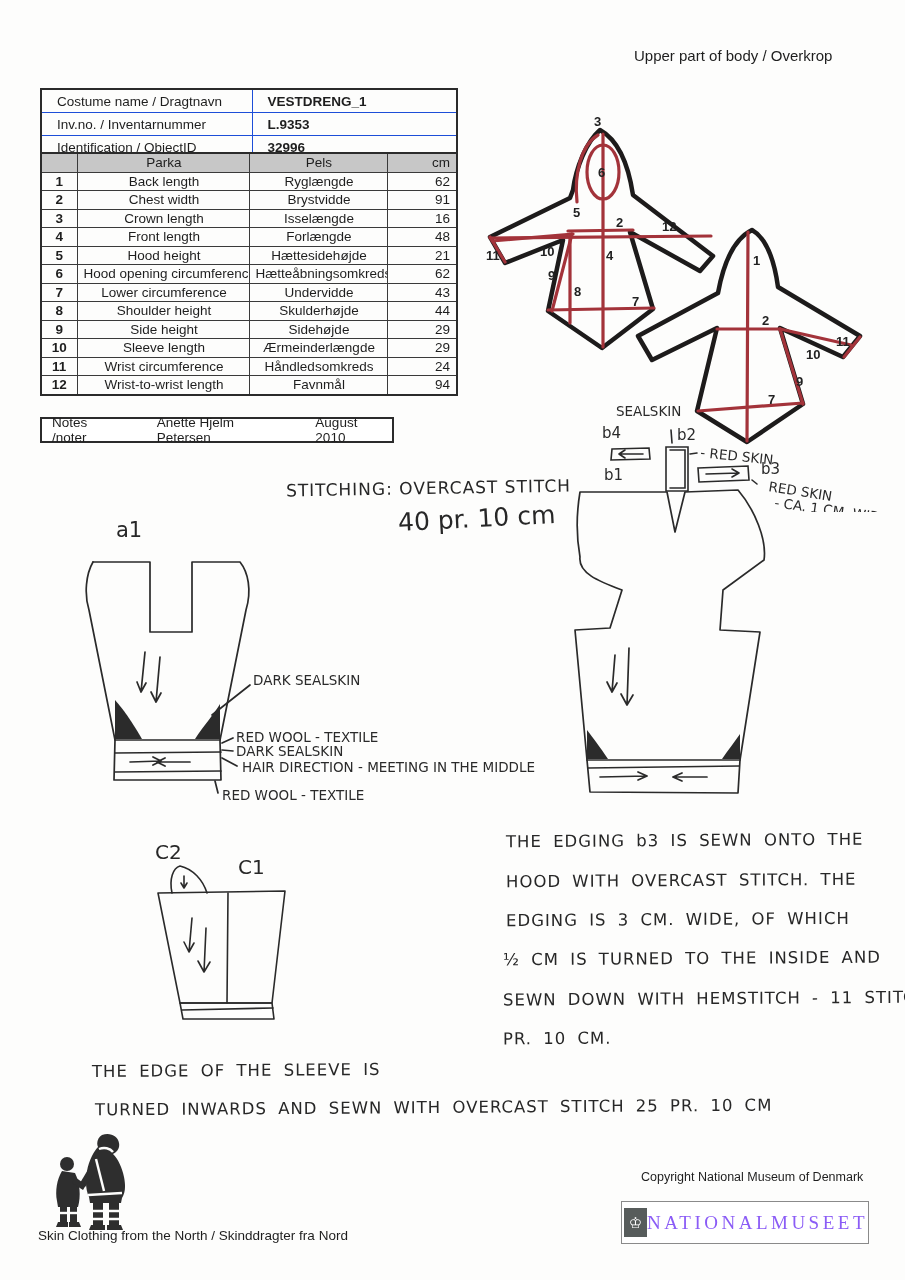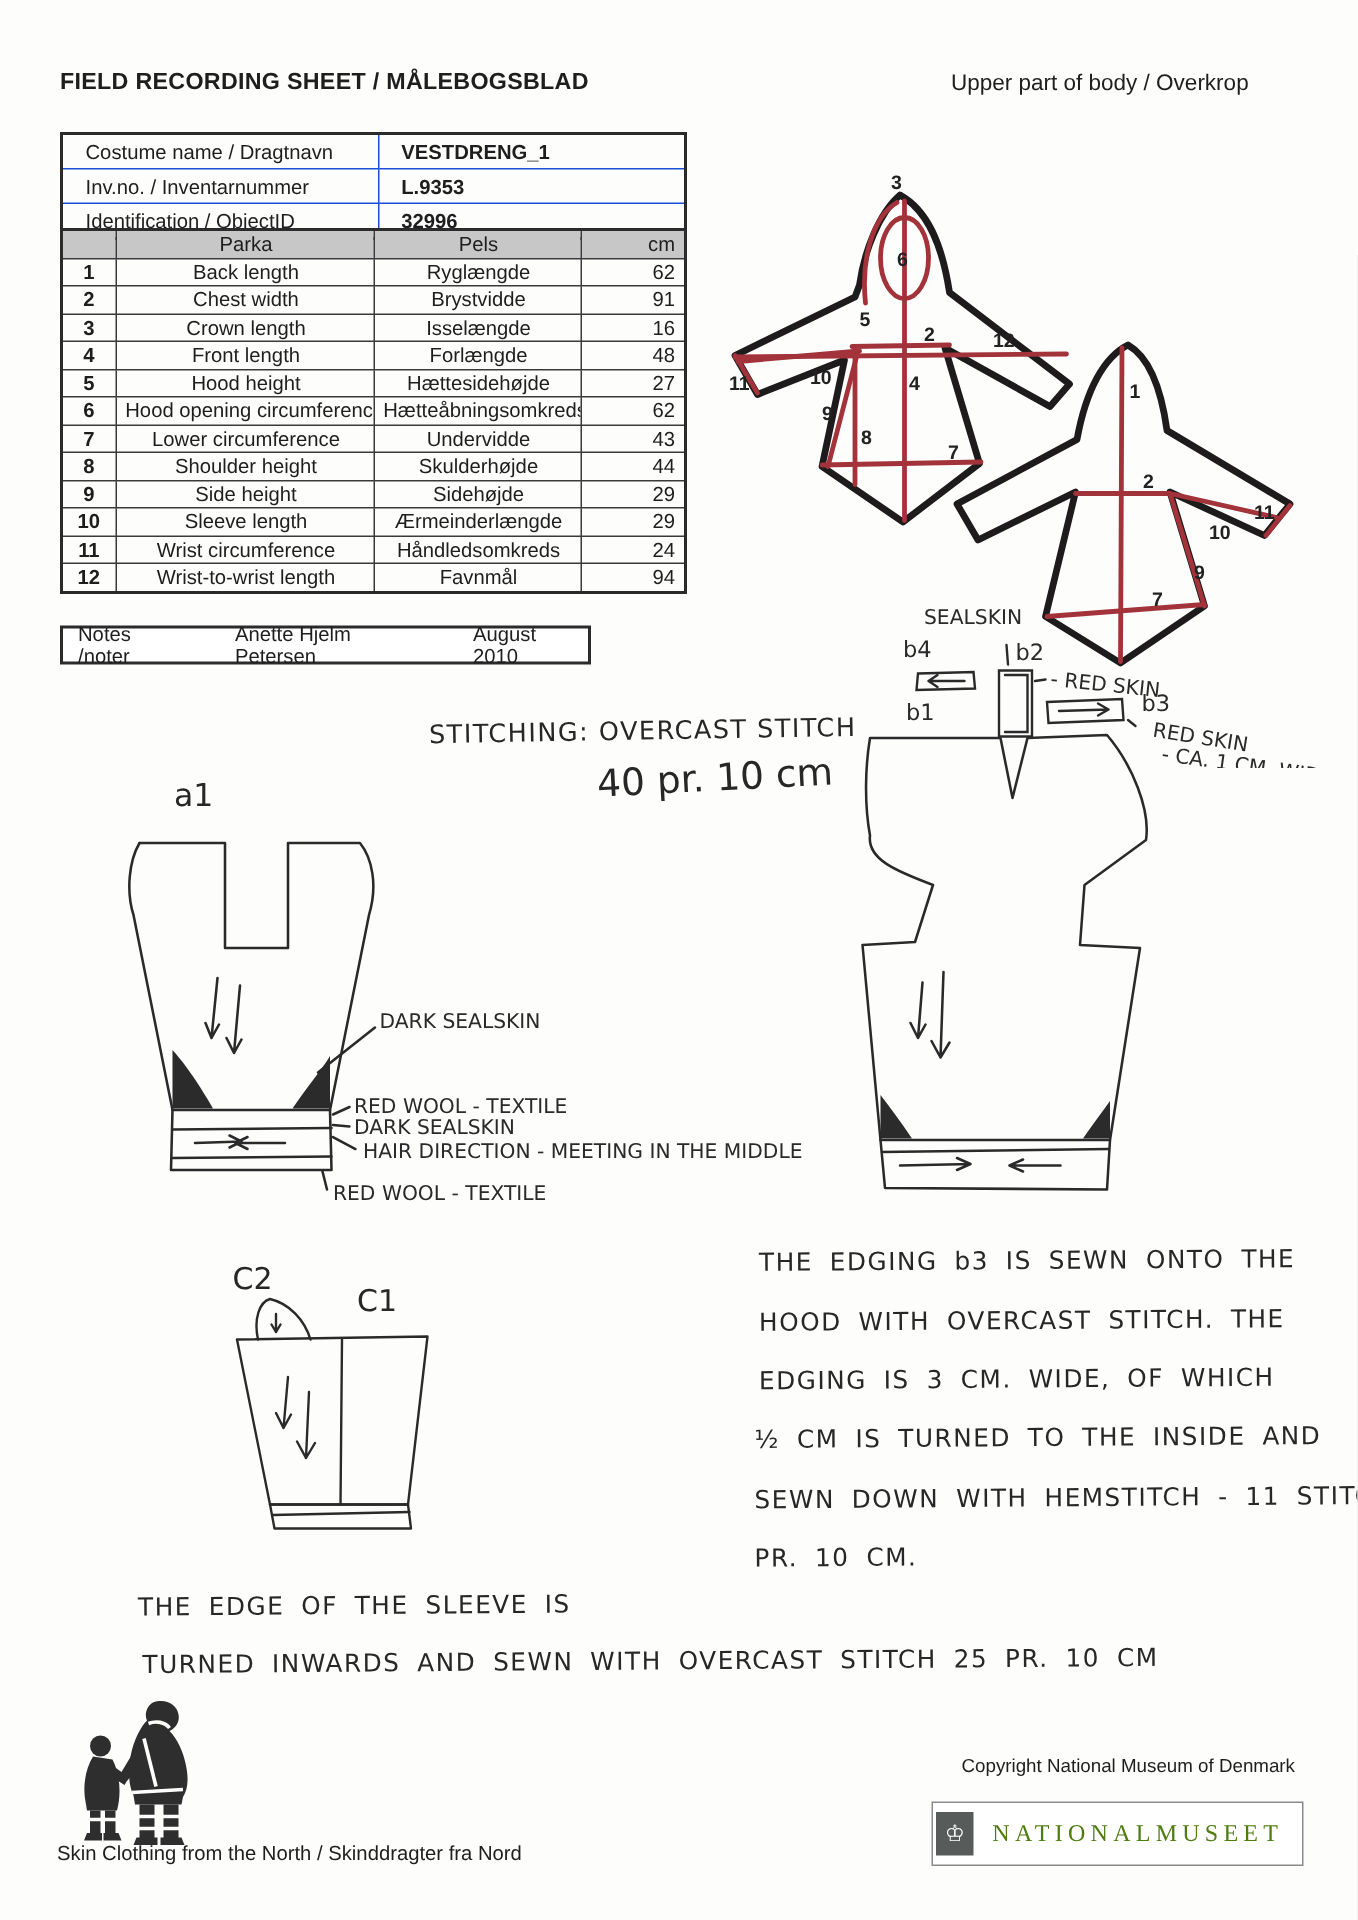--- a/index.html
+++ b/index.html
@@ -25,29 +25,28 @@
   .hand{font-family:"DejaVu Sans",sans-serif;color:#272727;white-space:nowrap;}
   .hnote{font-size:16.5px;letter-spacing:1px;word-spacing:5px;transform:rotate(-.4deg);}
   svg text.svglabel{font:600 13px "Liberation Sans",sans-serif;fill:#222;}
   svg text.svghand{font:13.5px "DejaVu Sans",sans-serif;fill:#2a2a2a;}
   svg text.svghandbig{font:15px "DejaVu Sans",sans-serif;fill:#2a2a2a;}
   .footer-caption{font-size:13.5px;}
   .copyright{font-size:12.5px;}
   .museumbox{width:246px;height:41px;border:1px solid #8a8a8a;display:flex;align-items:center;background:#fff;}
   .crown-sq{width:25px;height:29px;background:#575c5b;margin-left:2px;display:flex;align-items:center;justify-content:center;}
   .crown-sq span{color:#fff;font-size:15px;line-height:1;}
-  .museum-name{flex:1;text-align:center;font-family:"Liberation Serif",serif;font-size:16px;
-        letter-spacing:3.5px;color:#4d7c0f;}
+  .museum-name{flex:1;text-align:center;font-family:"Liberation Serif",serif;font-size:19px;
+        letter-spacing:3.5px;color:#8b5cf6;}
 </style>
 </head>
 <body>
 
 <div class="sheet">
 
-  <div class="abs title" style="left:40px;top:46px;">FIELD RECORDING SHEET / MÅLEBOGSBLAD</div>
   <div class="abs subtitle" style="left:634px;top:47px;">Upper part of body / Overkrop</div>
 
   <table class="infotbl abs" style="left:40px;top:88px;">
     <colgroup>
         <col style="width:211px">
         <col>
       </colgroup>
     <tbody>
         <tr>
       <td>Costume name / Dragtnavn</td>
@@ -101,21 +100,21 @@
       <tr>
           <td class="no">4</td>
           <td>Front length</td>
           <td>Forlængde</td>
           <td class="cm">48</td>
         </tr>
       <tr>
           <td class="no">5</td>
           <td>Hood height</td>
           <td>Hættesidehøjde</td>
-          <td class="cm">27</td>
+          <td class="cm">21</td>
         </tr>
       <tr>
           <td class="no">6</td>
           <td>Hood opening circumference</td>
           <td>Hætteåbningsomkreds</td>
           <td class="cm">62</td>
         </tr>
       <tr>
           <td class="no">7</td>
           <td>Lower circumference</td>

